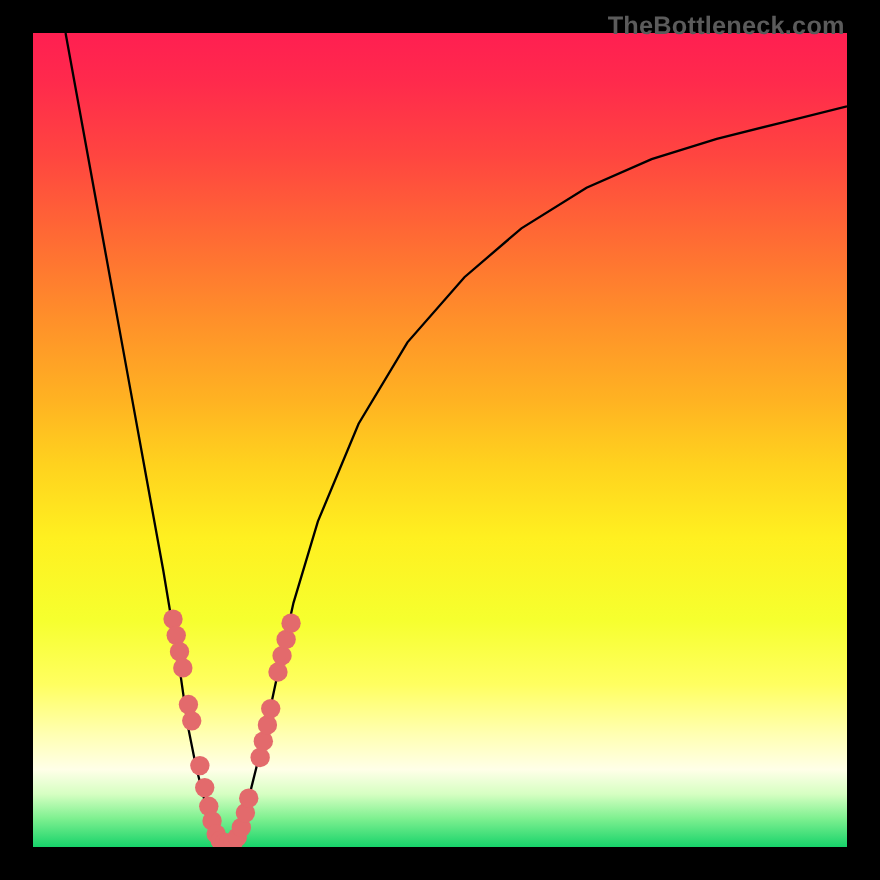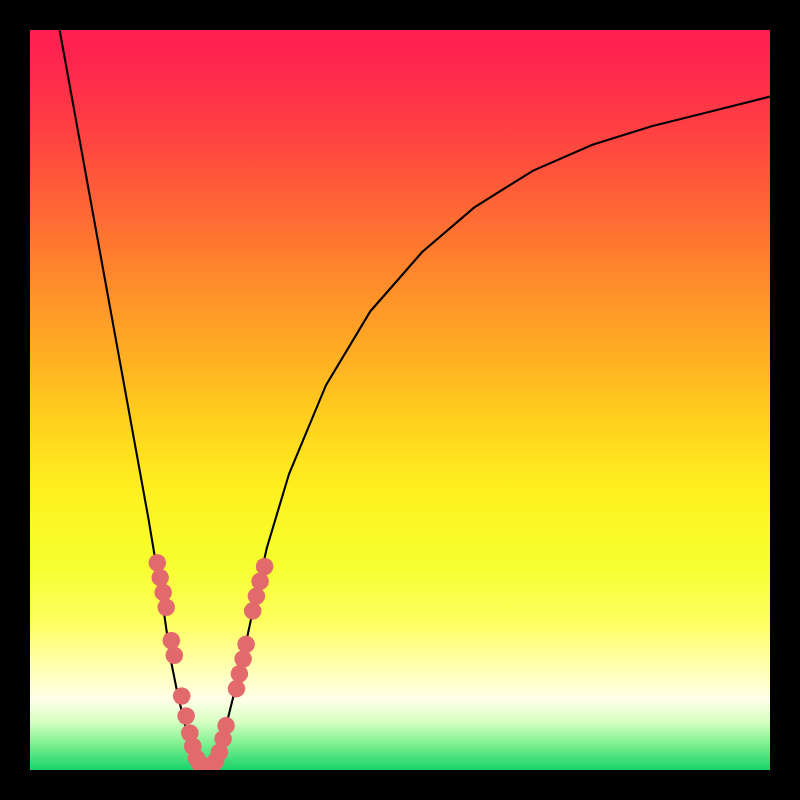--- a/index.html
+++ b/index.html
@@ -81,13 +81,14 @@
           <circle cx="209.4" cy="643.8" r="8.8" class="marker" style="fill: rgb(227, 106, 108);"></circle>
           <circle cx="213.1" cy="629.0" r="8.8" class="marker" style="fill: rgb(227, 106, 108);"></circle>
           <circle cx="216.1" cy="614.2" r="8.8" class="marker" style="fill: rgb(227, 106, 108);"></circle>
           <circle cx="222.7" cy="580.9" r="8.8" class="marker" style="fill: rgb(227, 106, 108);"></circle>
           <circle cx="226.4" cy="566.1" r="8.8" class="marker" style="fill: rgb(227, 106, 108);"></circle>
           <circle cx="230.1" cy="551.3" r="8.8" class="marker" style="fill: rgb(227, 106, 108);"></circle>
           <circle cx="234.6" cy="536.5" r="8.8" class="marker" style="fill: rgb(227, 106, 108);"></circle>
         </g>
     </svg>
   </div>
+  <div class="watermark" id="watermark" style="right: 32px; top: 10px; font-size: 23px; color: rgb(91, 91, 91);">TheBottleneck.com</div>
 </div>
 
 </body></html>

